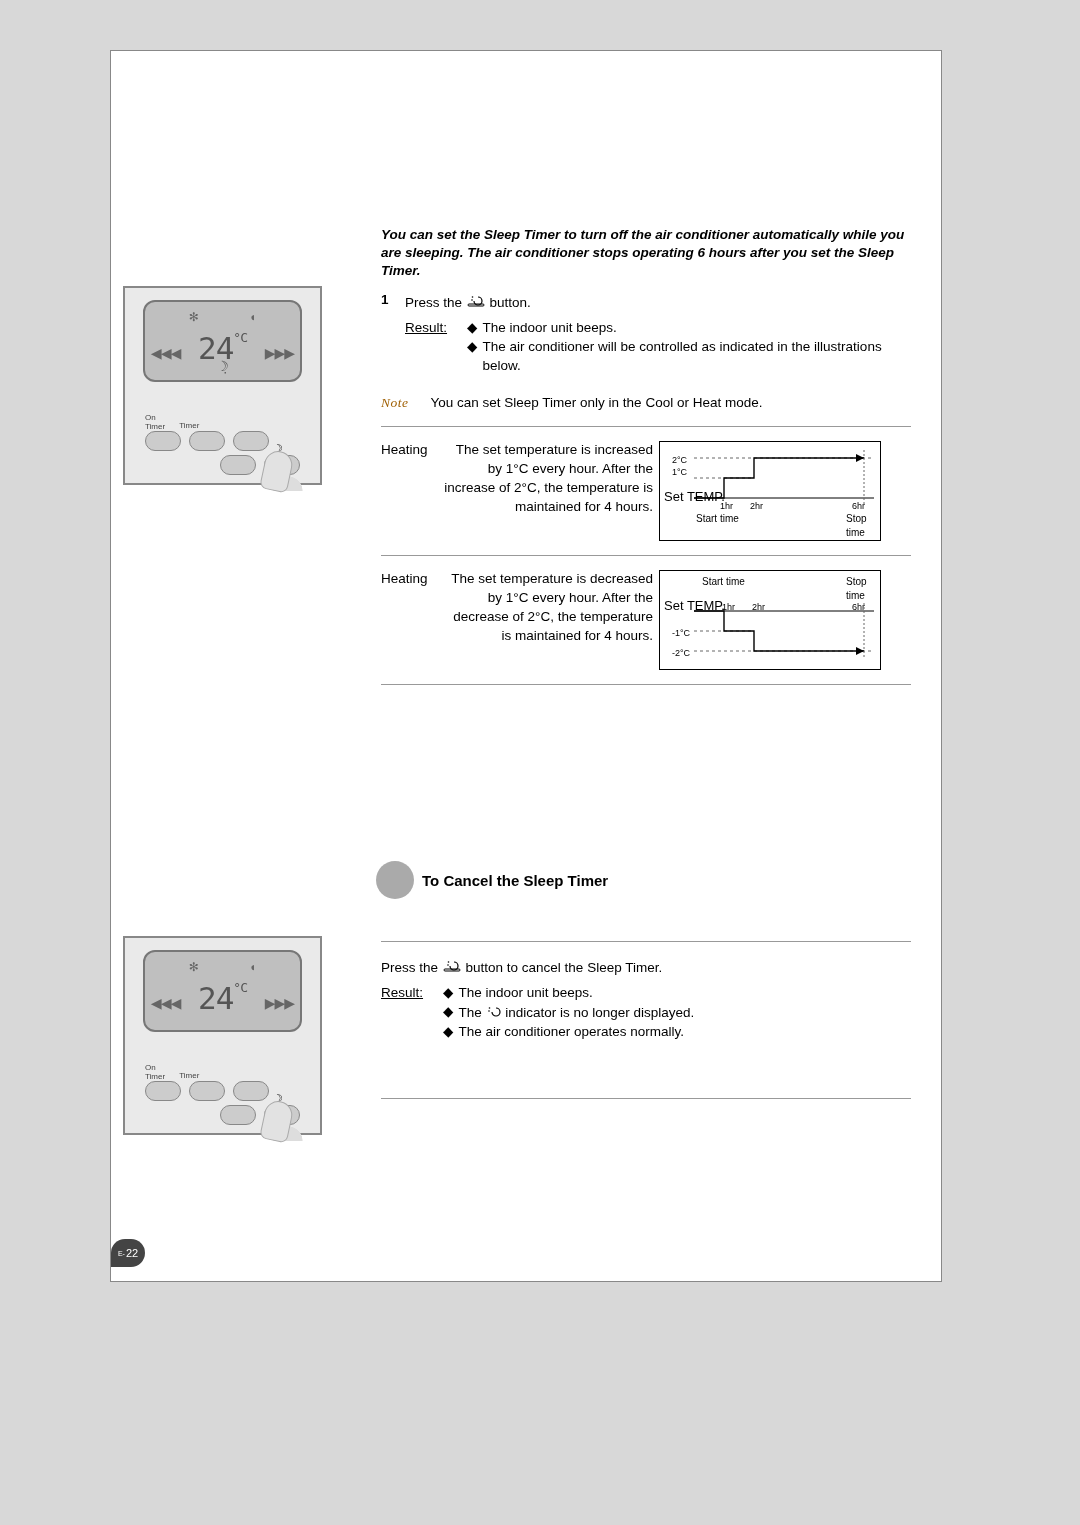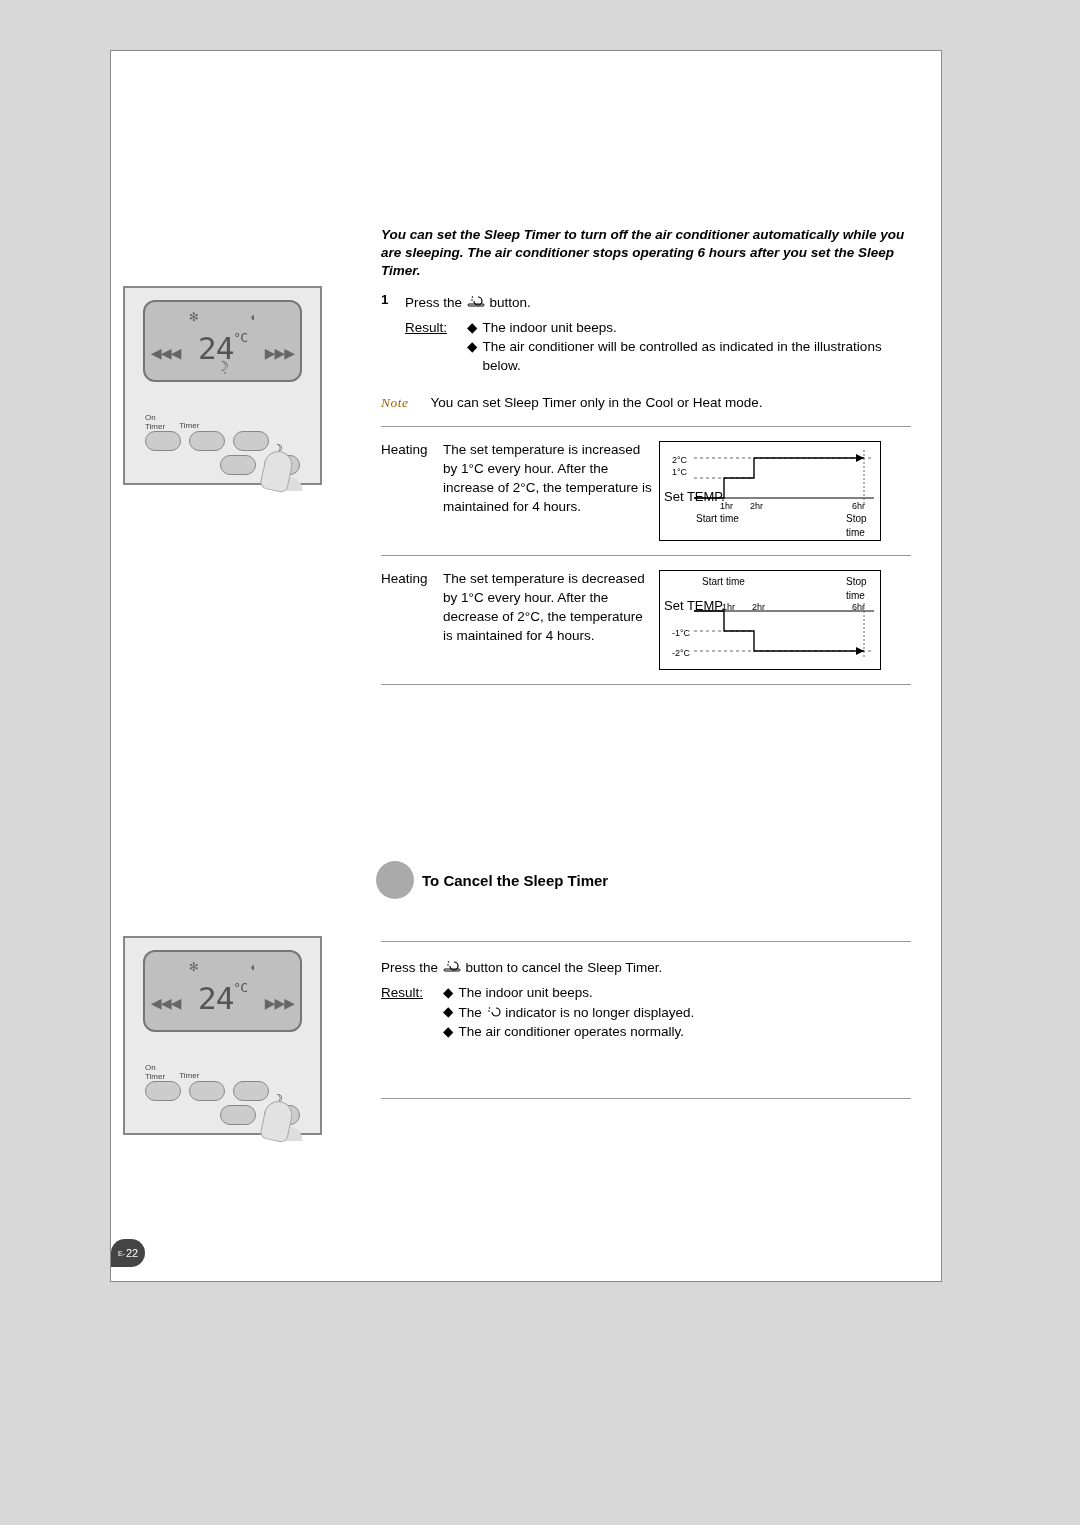--- a/index.html
+++ b/index.html
@@ -153,21 +153,21 @@
   .result-label { text-decoration: underline; margin-right: 20px; }
   .bullet-line { display:flex; }
   .diamond { margin-right: 5px; }
   .note-row { display:flex; margin-top: 18px; }
   .note-label { font-style: italic; font-family: Georgia, serif; color: #a16207; letter-spacing: 0.5px; margin-right: 22px;}
   
   .hr { border-top: 1px solid #999; margin: 14px 0; height:0;}
 
   .mode-row { display: flex; }
   .mode-label { width: 62px; }
-  .mode-text { width: 210px; padding-right: 6px;}
+  .mode-text { width: 210px; padding-right: 6px; text-align: right;}
   
   .chart-box {
     width: 220px;
     height: 98px;
     border: 1px solid #000;
     position: relative;
     font-size: 9px;
   }
   .chart-box .ytick { position:absolute; left:12px;text-align:center; }
   .chart-box .set-temp-lbl { position:absolute; left:4px; font-size:13px; line-height:1.1;}

